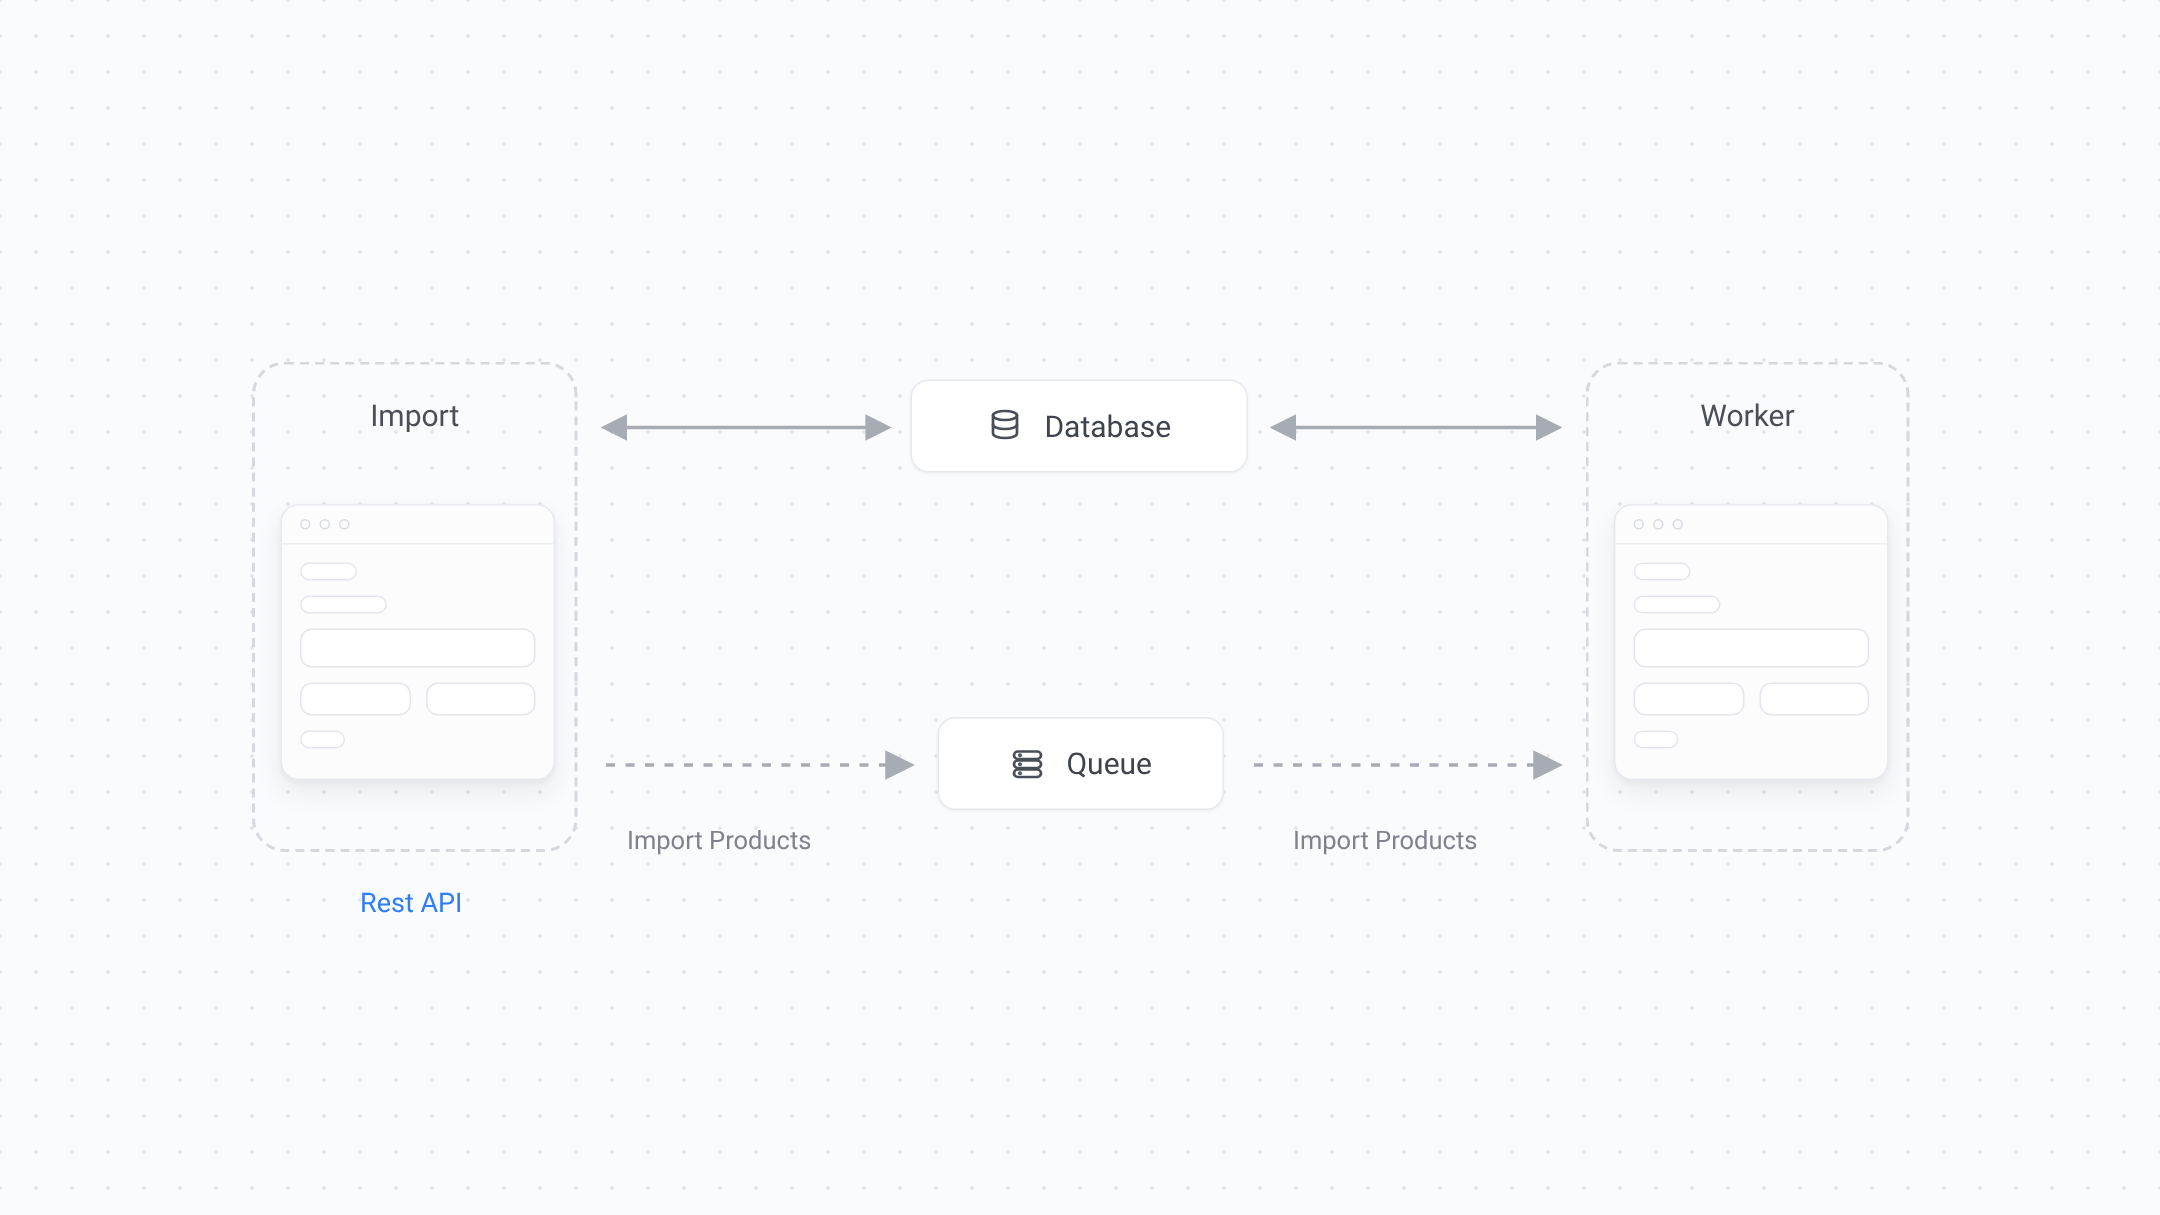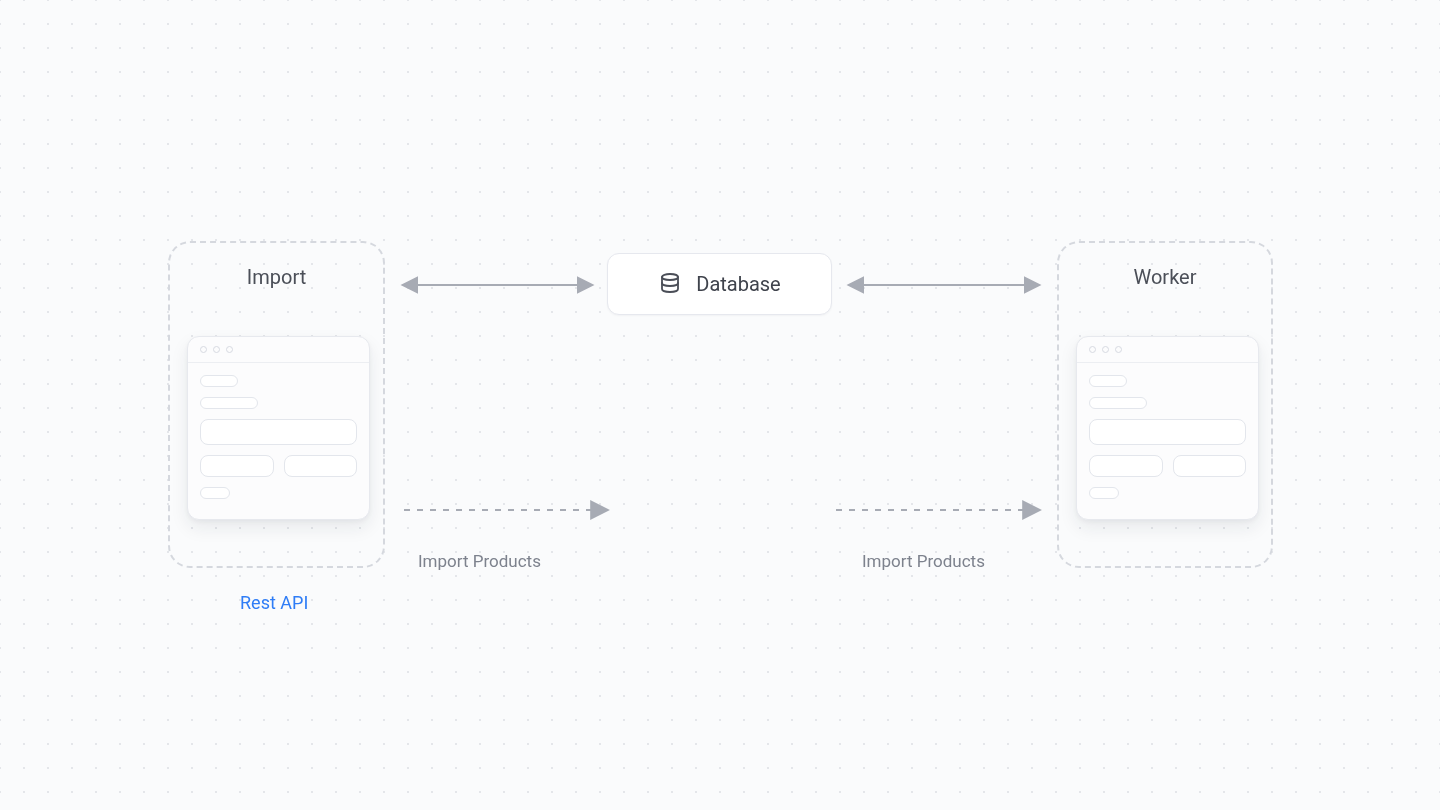--- a/index.html
+++ b/index.html
@@ -139,20 +139,33 @@
     <span class="icon">
       <svg viewBox="0 0 24 24" fill="none" stroke-width="1.8" stroke-linecap="round" stroke-linejoin="round">
         <ellipse cx="12" cy="5" rx="8" ry="3"></ellipse>
         <path d="M4 5v6c0 1.66 3.58 3 8 3s8-1.34 8-3V5"></path>
         <path d="M4 11v6c0 1.66 3.58 3 8 3s8-1.34 8-3v-6"></path>
       </svg>
     </span>
     <span>Database</span>
   </div>
 
+  <div class="node" style="left:625px; top:478px; width:191px; height:62px;">
+    <span class="icon">
+      <svg viewBox="0 0 24 24" fill="none" stroke-width="1.8" stroke-linecap="round" stroke-linejoin="round">
+        <rect x="3" y="4" width="18" height="5" rx="2.5"></rect>
+        <rect x="3" y="10" width="18" height="5" rx="2.5"></rect>
+        <rect x="3" y="16" width="18" height="5" rx="2.5"></rect>
+        <circle cx="7" cy="6.5" r="0.5" fill="#4a4e57"></circle>
+        <circle cx="7" cy="12.5" r="0.5" fill="#4a4e57"></circle>
+        <circle cx="7" cy="18.5" r="0.5" fill="#4a4e57"></circle>
+      </svg>
+    </span>
+    <span>Queue</span>
+  </div>
 
   <div class="edge-label" style="left:418px; top:535px;">Import Products</div>
   <div class="edge-label" style="left:862px; top:535px;">Import Products</div>
 
   <svg class="arrows">
     <defs>
       <marker id="arr-solid" viewBox="0 0 10 10" refX="8" refY="5" markerWidth="8" markerHeight="8" orient="auto-start-reverse">
         <path d="M0 0 L10 5 L0 10 z" fill="#a7abb4"></path>
       </marker>
       <marker id="arr-dashed" viewBox="0 0 10 10" refX="8" refY="5" markerWidth="9" markerHeight="9" orient="auto-start-reverse">

